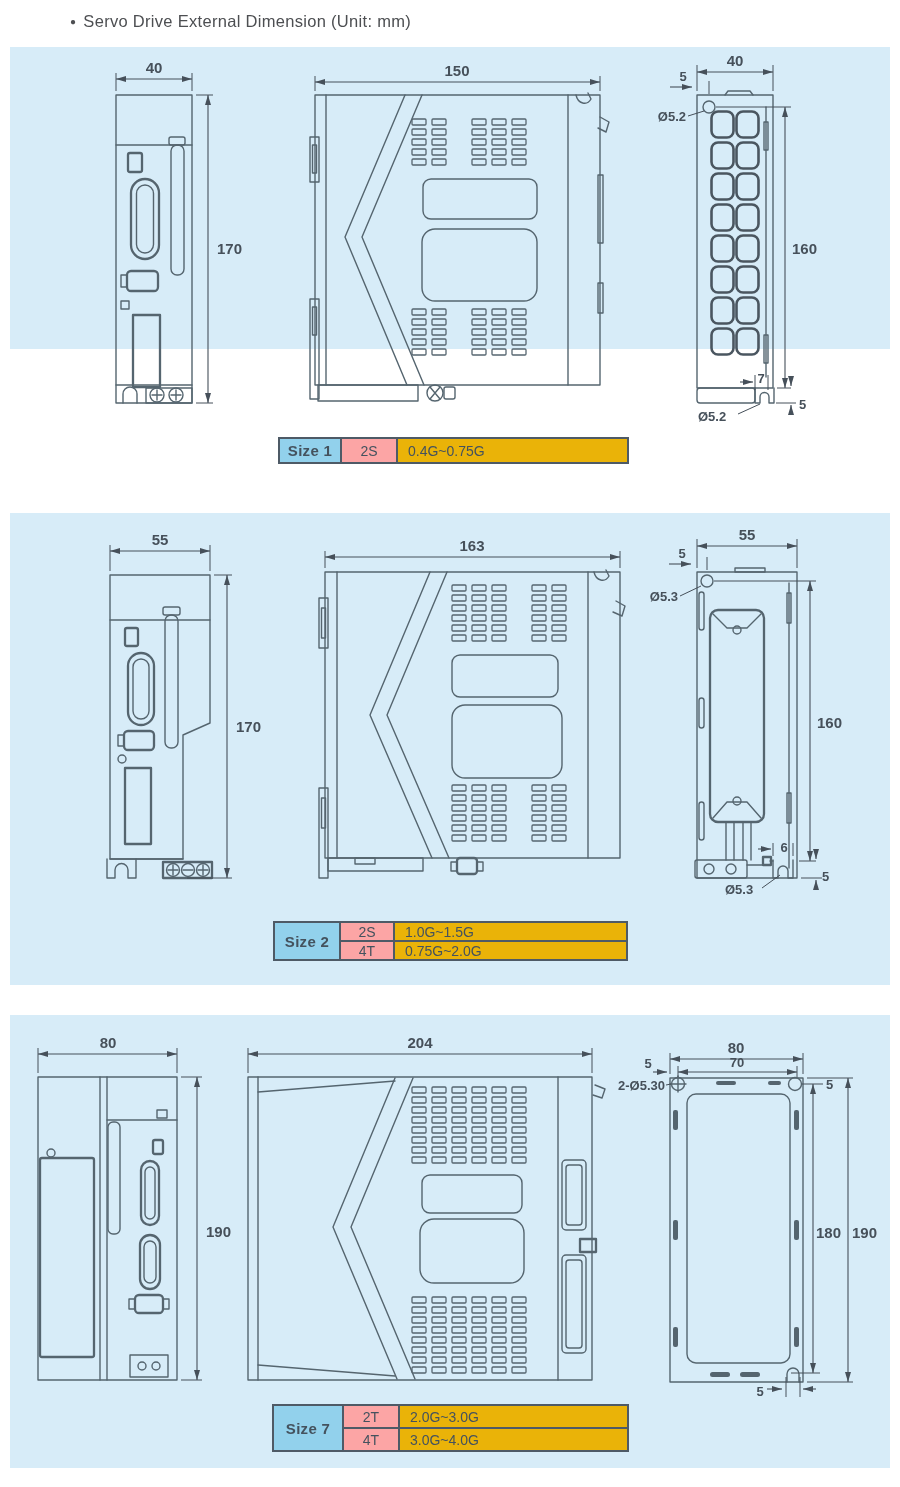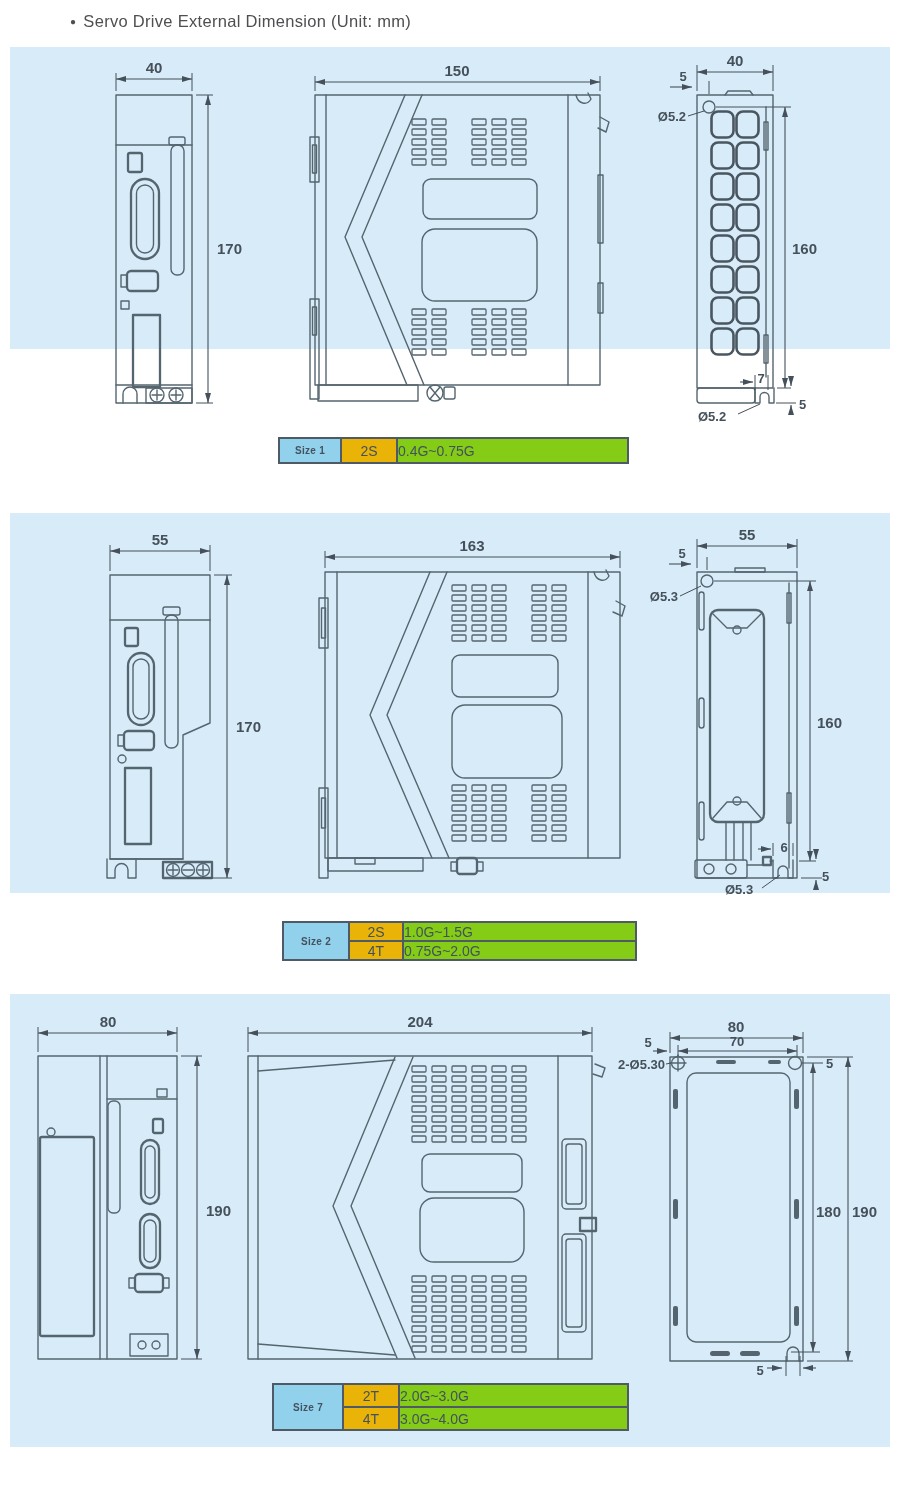--- a/index.html
+++ b/index.html
@@ -1,40 +1,40 @@
 <!DOCTYPE html>
 <html><head>
 <meta charset="utf-8">
 <style>
   html,body{margin:0;padding:0;background:#ffffff;}
   body{width:900px;height:1487px;position:relative;font-family:"Liberation Sans",sans-serif;}
   .page-title{position:absolute;left:38px;top:12px;font-size:16.5px;color:#4d4f52;letter-spacing:.3px;margin-left:32px;}
   .page-title .bullet{font-size:10px;vertical-align:2px;margin-right:7px;color:#4d4f52;}
   .panel{position:absolute;left:10px;width:880px;background:#d7ecf8;}
   #panel1{top:47px;height:302px;}
-  #panel2{top:513px;height:380px;}
-  #panel3{top:994px;height:453px;}
+  #panel2{top:513px;height:472px;}
+  #panel3{top:1015px;height:453px;}
   .panel svg{position:absolute;left:0;top:0;}
   
   .ln{fill:none;stroke:#55656f;stroke-width:1.4px;stroke-linejoin:round;stroke-linecap:round;}
   .thk{stroke-width:2.3px;}
   .fl{fill:#55656f;stroke:none;}
   .ext{stroke:#46505a;stroke-width:1px;fill:none;}
   .dim{stroke:#46505a;stroke-width:1.1px;fill:none;marker-start:url(#arw-s);marker-end:url(#arw);}
   .arrR{stroke:#46505a;stroke-width:1.1px;fill:none;marker-end:url(#arw);}
   .dim-t{font-family:"Liberation Sans",sans-serif;font-weight:bold;font-size:15px;fill:#46505a;}
   .dim-s{font-size:13px;}
   
   .tbl{position:absolute;display:grid;border:1.5px solid #4e5a66;background:#fff;color:#44525e;font-size:14px;}
   .tbl .cell{display:flex;align-items:center;justify-content:center;border:0.75px solid #4e5a66;}
-  .tbl .size{background:#92d1ec;font-weight:bold;font-size:10px;letter-spacing:.3px;text-align:right;}
-  .tbl .model{background:#eab308;}
-  .tbl .value{background:#84cc16;justify-content:flex-start;padding-left:0;}
+  .tbl .size{background:#92d1ec;font-weight:bold;font-size:15px;letter-spacing:.3px;text-align:right;}
+  .tbl .model{background:#fca5a5;}
+  .tbl .value{background:#eab308;justify-content:flex-start;padding-left:10px;}
   #tbl1{left:268px;top:390px;width:349px;grid-template-columns:62px 56px 1fr;grid-template-rows:25px;}
-  #tbl2{left:272px;top:408px;width:353px;grid-template-columns:66px 54px 1fr;grid-template-rows:19px 19px;}
+  #tbl2{left:263px;top:408px;width:353px;grid-template-columns:66px 54px 1fr;grid-template-rows:19px 19px;}
   #tbl3{left:262px;top:389px;width:355px;grid-template-columns:70px 56px 1fr;grid-template-rows:23px 23px;}
   .span2{grid-row:1 / span 2;}
 </style>
 </head>
 <body>
 
 <div class="page-title">
   <span class="bullet">●</span><span>Servo Drive External Dimension (Unit: mm)</span>
 </div>
 

